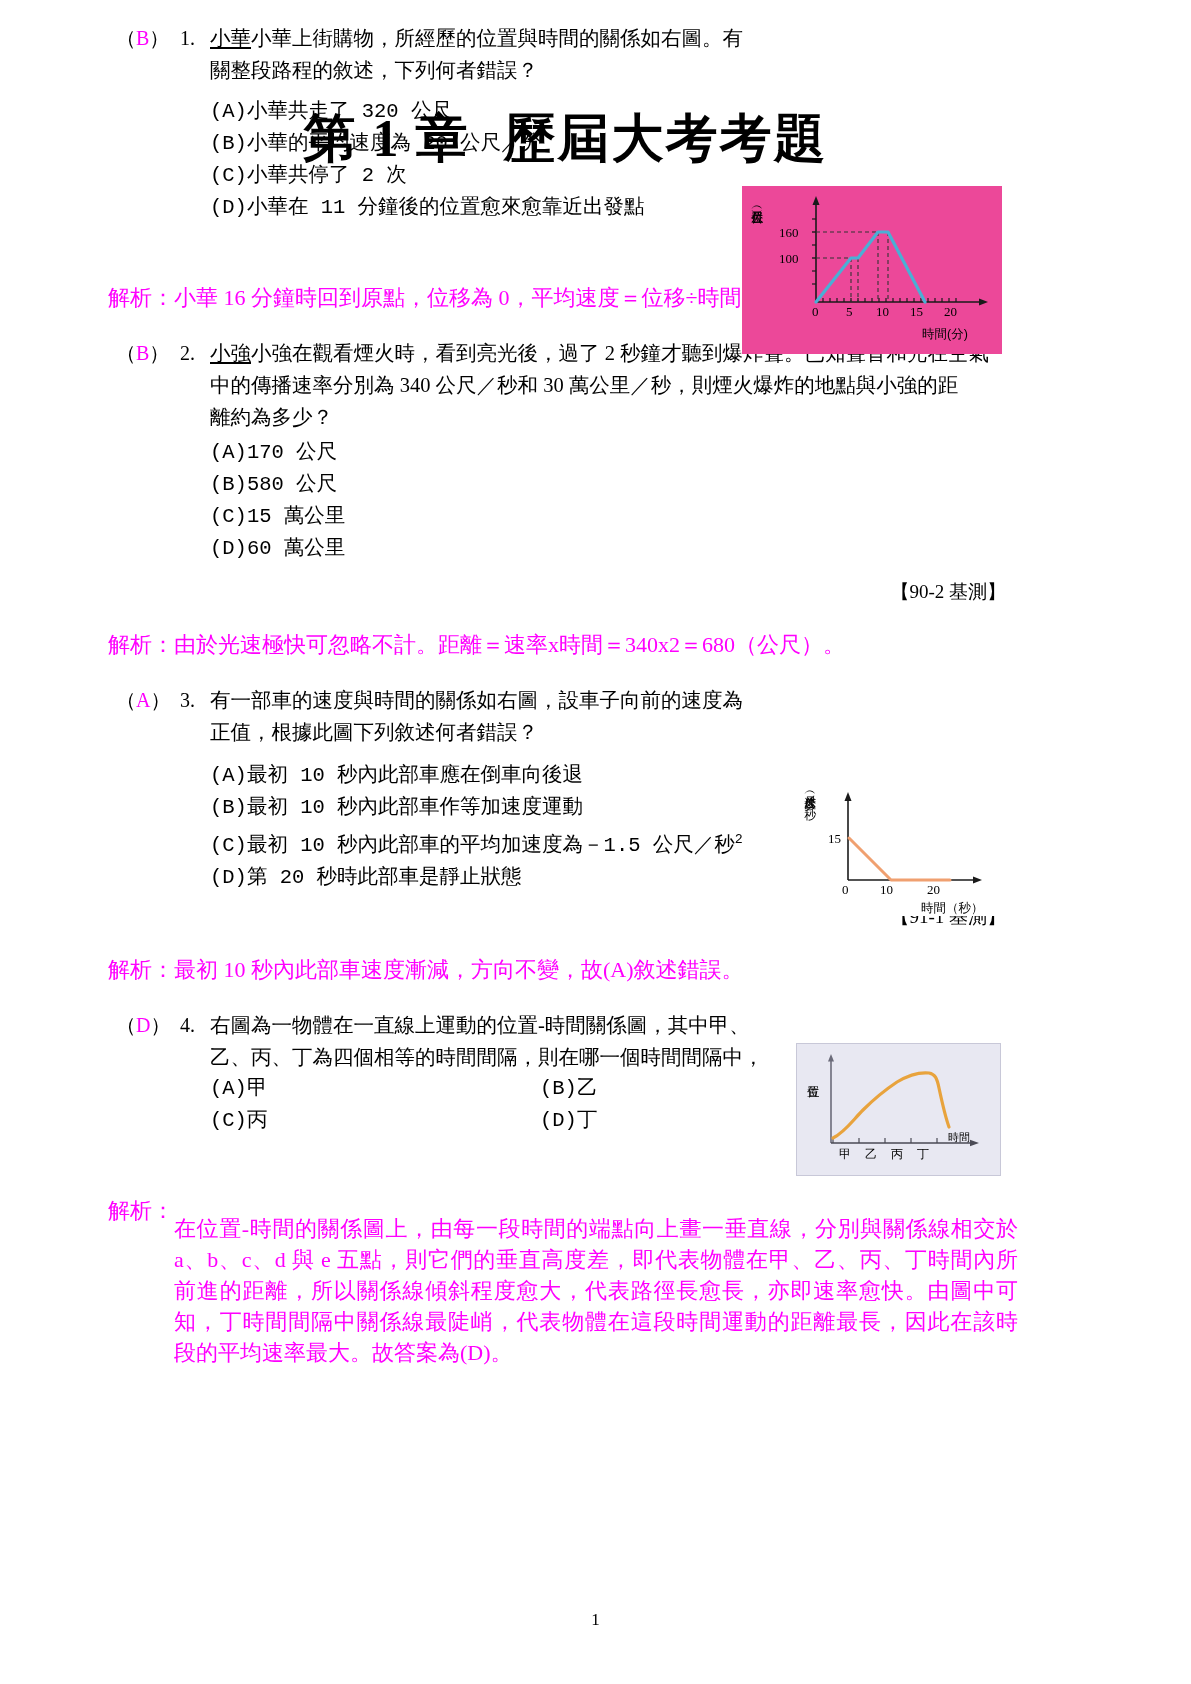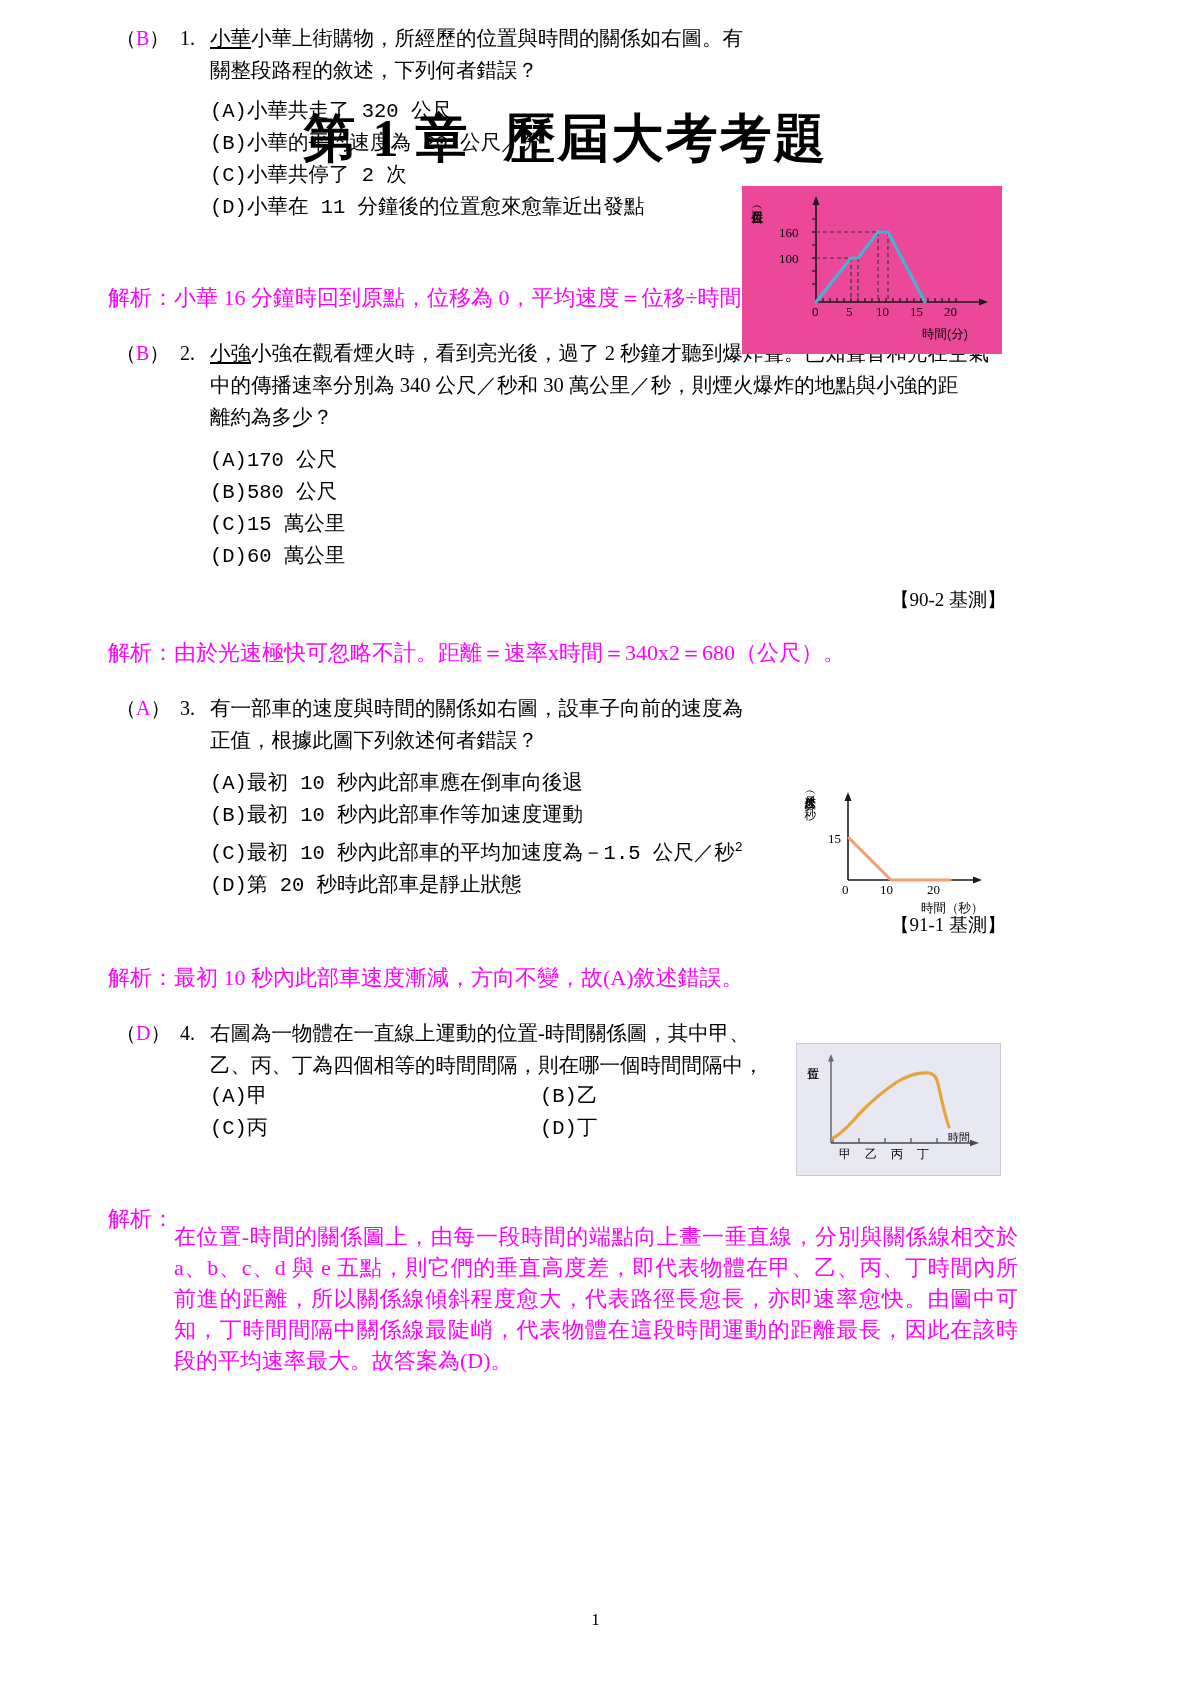--- a/index.html
+++ b/index.html
@@ -128,20 +128,21 @@
     height: 133px;
     background: #ffffff;
   }
   .fig-4 {
     left: 796px;
     top: 1043px;
     width: 205px;
     height: 133px;
     background: #e8e8f2;
     border: 1px solid #c8c8d8;
+    text-align: center;
   }
 
   
   .vlabel {
     position: absolute;
     writing-mode: vertical-rl;
     text-orientation: upright;
     font-size: 12px;
     line-height: 1.02;
     letter-spacing: 0px;
@@ -212,21 +213,21 @@
     </div>
 
     <div class="qblock" style="margin-top:24px;">
       <div class="qrow">
         <div class="ans-paren">（<span class="ans-letter">B</span>）</div>
         <div class="qnum">2.</div>
         <div class="qbody">
           <p><span class="u">小強</span><span>小強在觀看煙火時，看到亮光後，過了 2 秒鐘才聽到爆炸聲。已知聲音和光在空氣</span></p>
           <p>中的傳播速率分別為 340 公尺／秒和 30 萬公里／秒，則煙火爆炸的地點與小強的距</p>
           <p>離約為多少？</p>
-          <div class="opts" style="margin-top:12px;">
+          <div class="opts" style="margin-top:4px;">
             <div class="opt">(A)170 公尺</div>
             <div class="opt">(B)580 公尺</div>
             <div class="opt">(C)15 萬公里</div>
             <div class="opt">(D)60 萬公里</div>
           </div>
         </div>
       </div>
       <div class="source" style="margin-top:12px;">【90-2 基測】</div>
       <div class="explain" style="margin-top:22px;">
         <span class="explain-label">解析：</span>

